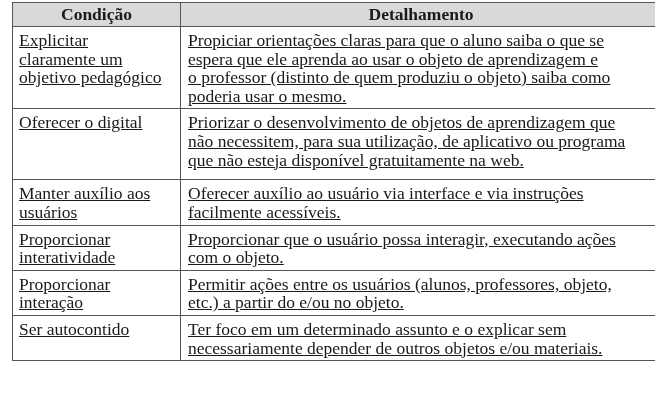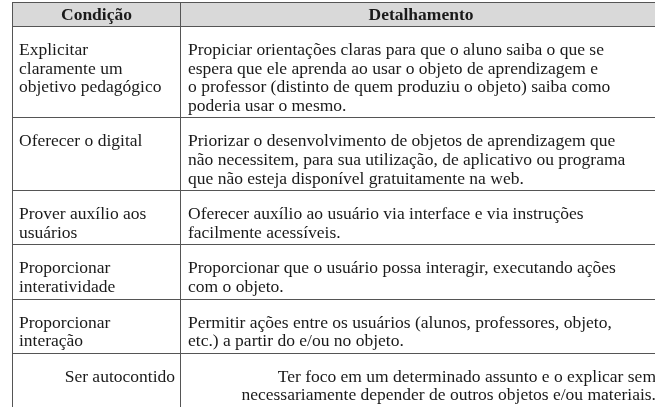--- a/index.html
+++ b/index.html
@@ -35,33 +35,34 @@
     }
     .table th {
       background: #d9d9d9;
       font-weight: bold;
       text-align: center;
       height: 23px;
       line-height: 23px;
       font-size: 17.5px;
     }
     .table td .cell {
-      padding: 13px 5px 3px 6px;
+      padding: 4px 5px 3px 6px;
       white-space: pre-line;
+      text-decoration: underline;
     }
     .table td.detail .cell {
       padding-left: 7px;
     }
     .r1 td { height: 74px; }
     .r2 td { height: 70px; }
     .r3 td { height: 43px; }
     .r4 td { height: 44px; }
     .r5 td { height: 44px; }
     .r6 td { height: 44px; }
-    .r7 td { height: 44px; text-align: right; }
+    .r7 td { height: 44px; }
     em { font-style: italic; }
   </style>
 </head>
 <body>
 
 <table class="table">
   <colgroup>
     <col class="c1">
     <col class="c2">
   </colgroup>
@@ -90,21 +91,21 @@
           <div class="cell">Oferecer o digital</div>
         </td>
       <td class="detail">
           <div class="cell">Priorizar o desenvolvimento de objetos de aprendizagem que
 não necessitem, para sua utilização, de aplicativo ou programa
 que não esteja disponível gratuitamente na web.</div>
         </td>
     </tr>
     <tr class="r3">
       <td>
-          <div class="cell">Prover auxílio aos
+          <div class="cell">Manter auxílio aos
 usuários</div>
         </td>
       <td class="detail">
           <div class="cell">Oferecer auxílio ao usuário via interface e via instruções
 facilmente acessíveis.</div>
         </td>
     </tr>
     <tr class="r4">
       <td>
           <div class="cell">Proporcionar

